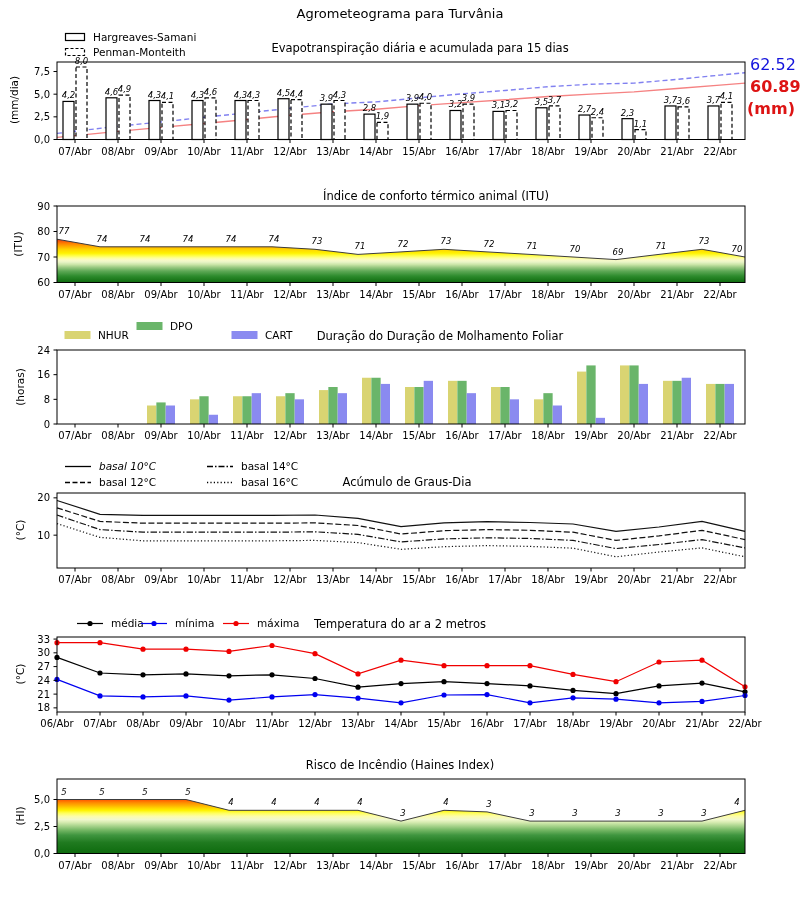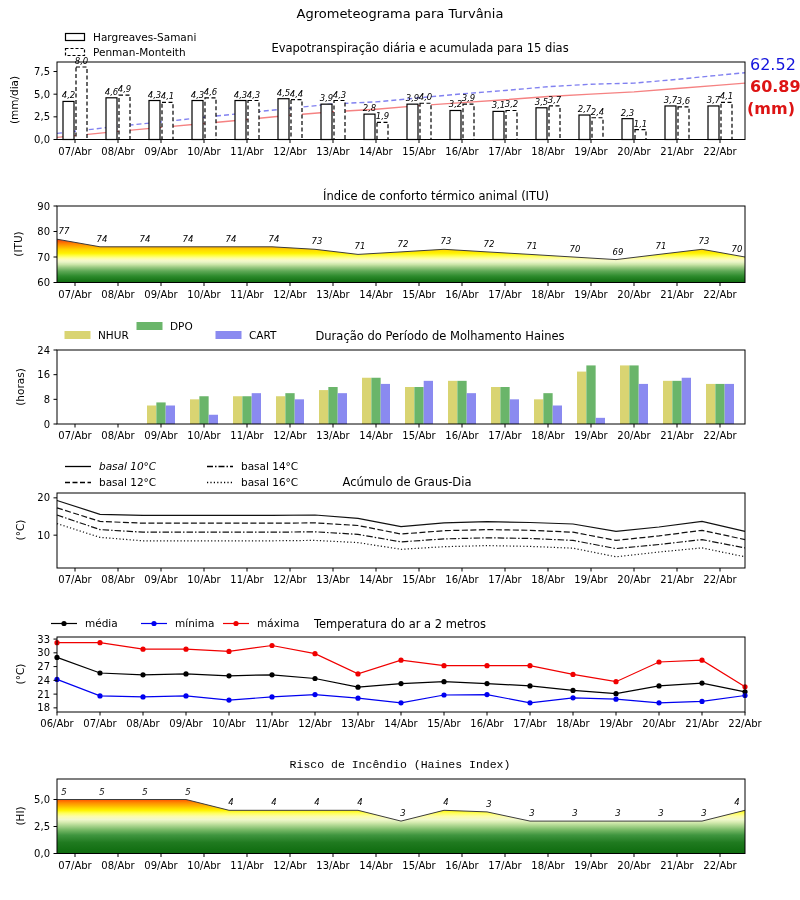--- a/index.html
+++ b/index.html
@@ -510,24 +510,24 @@
       <line x1="53.5" y1="652.8256880733945" x2="57" y2="652.8256880733945" stroke="#000"></line>
       <text x="50" y="656.3256880733945" font-size="10px" fill="#000" text-anchor="end">30</text>
       <line x1="53.5" y1="639.0642201834862" x2="57" y2="639.0642201834862" stroke="#000"></line>
       <text x="50" y="642.5642201834862" font-size="10px" fill="#000" text-anchor="end">33</text>
     </svg>
 
   <div class="abs main-title" style="left:400px;top:6px;">Agrometeograma para Turvânia</div>
 
   <div class="abs sub-title" style="left:420px;top:41px;">Evapotranspiração diária e acumulada para 15 dias</div>
   <div class="abs sub-title" style="left:400px;top:189px;margin-left:36px;">Índice de conforto térmico animal (ITU)</div>
-  <div class="abs sub-title" style="left:440px;top:329px;">Duração do Período de Molhamento Haines</div>
+  <div class="abs sub-title" style="left:440px;top:329px;">Duração do Duração de Molhamento Foliar</div>
   <div class="abs sub-title" style="left:407px;top:475px;">Acúmulo de Graus-Dia</div>
   <div class="abs sub-title" style="left:400px;top:617px;">Temperatura do ar a 2 metros</div>
-  <div class="abs sub-title" style="left:400px;top:758px;font-family:Liberation Mono, monospace;">Risco de Incêndio (Haines Index)</div>
+  <div class="abs sub-title" style="left:400px;top:758px;">Risco de Incêndio (Haines Index)</div>
 
   <div class="abs ylab" style="left:14px;top:100px;">(mm/dia)</div>
   <div class="abs ylab" style="left:18px;top:244px;">(ITU)</div>
   <div class="abs ylab" style="left:20px;top:387px;">(horas)</div>
   <div class="abs ylab" style="left:20px;top:530px;">(°C)</div>
   <div class="abs ylab" style="left:20px;top:674px;">(°C)</div>
   <div class="abs ylab" style="left:20px;top:816px;">(HI)</div>
 
   <div class="abs ann ann-blue" style="left:750px;top:55px;">62.52</div>
   <div class="abs ann ann-red" style="left:750px;top:77px;">60.89</div>
@@ -551,21 +551,21 @@
         <rect x="0.5" y="1" width="26" height="8" fill="#d9d472"></rect>
       </svg>
     <span class="lbl">NHUR</span>
   </div>
   <div class="legend-item" style="left:136px;top:320px;">
     <svg width="27" height="10">
         <rect x="0.5" y="1" width="26" height="8" fill="#6ab56a"></rect>
       </svg>
     <span class="lbl">DPO</span>
   </div>
-  <div class="legend-item" style="left:200px;top:329px;padding-left:15px;">
+  <div class="legend-item" style="left:216px;top:329px;padding-left:15px;">
     <svg width="27" height="10">
         <rect x="0.5" y="1" width="26" height="8" fill="#8a8af0"></rect>
       </svg>
     <span class="lbl">CART</span>
   </div>
 
   <div class="legend-item" style="left:64px;top:460px;font-style:italic;">
     <svg width="28" height="9">
         <line x1="1" y1="4.5" x2="27" y2="4.5" stroke="#000" stroke-width="1.3"></line>
       </svg>
@@ -583,21 +583,21 @@
       </svg>
     <span class="lbl">basal 14°C</span>
   </div>
   <div class="legend-item" style="left:206px;top:476px;">
     <svg width="28" height="9">
         <line x1="1" y1="4.5" x2="27" y2="4.5" stroke="#000" stroke-width="1.3" stroke-dasharray="1.2,2.2"></line>
       </svg>
     <span class="lbl">basal 16°C</span>
   </div>
 
-  <div class="legend-item" style="left:50px;top:617px;">
+  <div class="legend-item" style="left:76px;top:617px;">
     <svg width="28" height="9">
         <line x1="1" y1="4.5" x2="27" y2="4.5" stroke="#000" stroke-width="1.2"></line>
         <circle cx="14" cy="4.5" r="2.6" fill="#000"></circle>
       </svg>
     <span class="lbl">média</span>
   </div>
   <div class="legend-item" style="left:140px;top:617px;">
     <svg width="28" height="9">
         <line x1="1" y1="4.5" x2="27" y2="4.5" stroke="#0000f0" stroke-width="1.2"></line>
         <circle cx="14" cy="4.5" r="2.6" fill="#0000f0"></circle>

